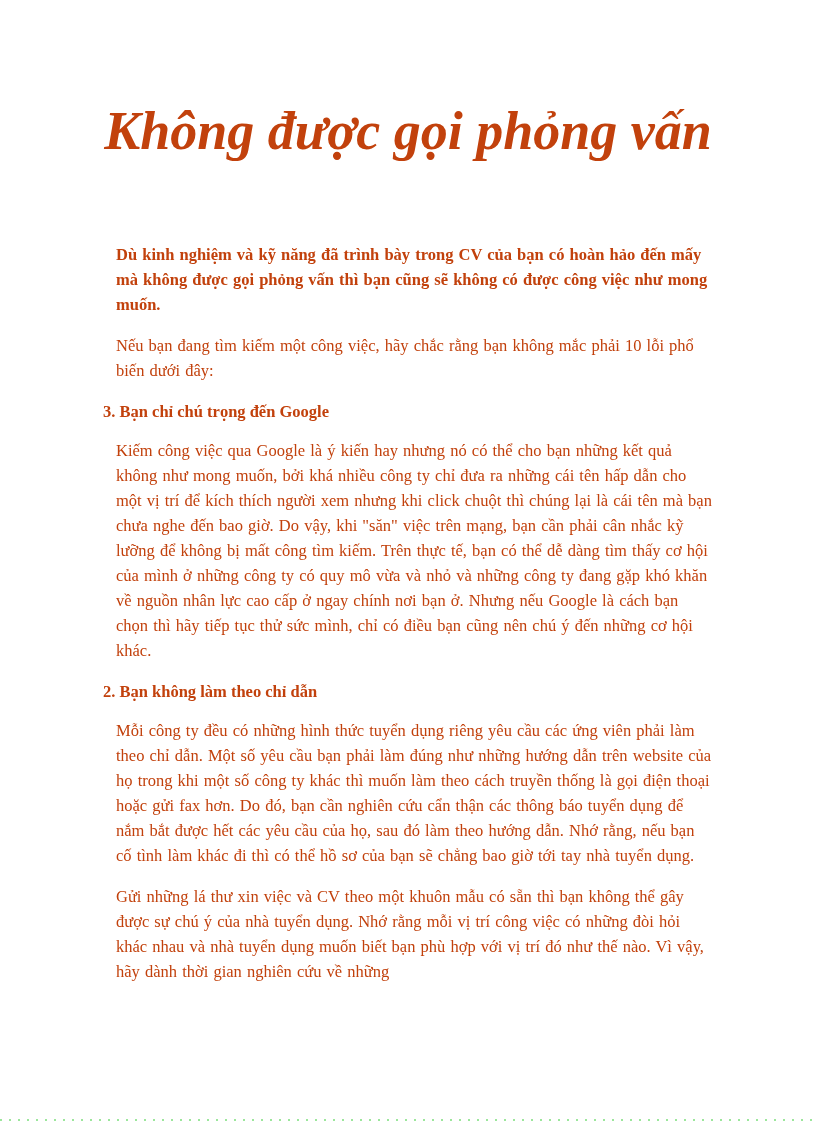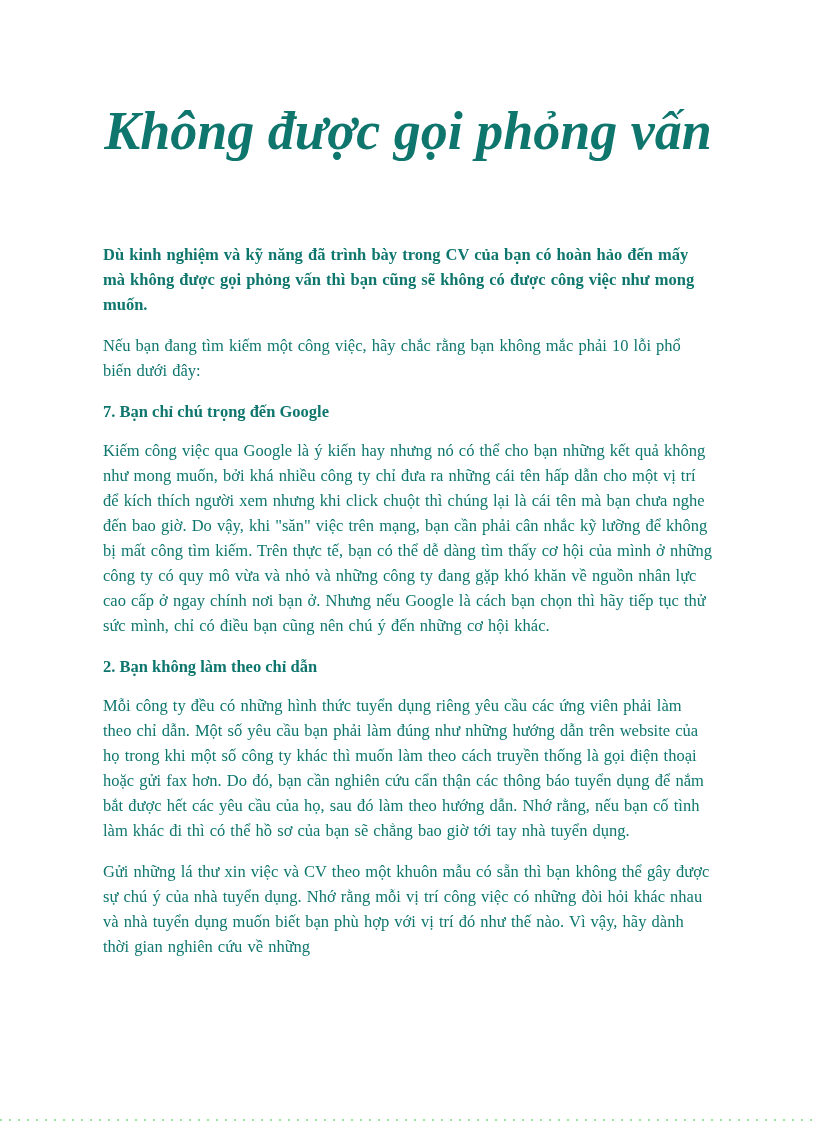--- a/index.html
+++ b/index.html
@@ -7,39 +7,39 @@
     padding: 0;
     background: #ffffff;
   }
   .page {
     position: relative;
     width: 816px;
     height: 1123px;
     background: #ffffff;
     overflow: hidden;
     font-family: "Liberation Serif", "DejaVu Serif", serif;
-    color: #0f766e;
+    color: #c2410c;
   }
   .content {
     padding: 100px 103px 0 103px;
     width: 610px;
   }
   .doc-title {
     font-size: 54px;
     font-weight: bold;
     font-style: italic;
     line-height: 1.15;
     text-align: center;
     white-space: nowrap;
     margin: 0 0 80px 0;
   }
   p.body-para {
     font-size: 16.5px;
     line-height: 25px;
-    margin: 0 0 16px 0;
+    margin: 0 0 16px 13px;
     text-align: left;
     word-spacing: 1px;
   }
   p.lead {
     font-weight: bold;
   }
   h2.section-heading {
     font-size: 16.5px;
     line-height: 25px;
     font-weight: bold;
@@ -64,21 +64,21 @@
 <div class="page">
   <div class="content">
 
     <h1 class="doc-title">Không được gọi phỏng vấn</h1>
 
     <p class="body-para lead">Dù kinh nghiệm và kỹ năng đã trình bày trong CV của bạn có hoàn hảo đến mấy mà không được gọi phỏng vấn thì bạn cũng sẽ không có được công việc như mong muốn.</p>
 
 
     <p class="body-para">Nếu bạn đang tìm kiếm một công việc, hãy chắc rằng bạn không mắc phải 10 lỗi phổ biến dưới đây:</p>
 
-    <h2 class="section-heading">7. Bạn chỉ chú trọng đến Google</h2>
+    <h2 class="section-heading">3. Bạn chỉ chú trọng đến Google</h2>
 
     <p class="body-para">Kiếm công việc qua Google là ý kiến hay nhưng nó có thể cho bạn những kết quả không như mong muốn, bởi khá nhiều công ty chỉ đưa ra những cái tên hấp dẫn cho một vị trí để kích thích người xem nhưng khi click chuột thì chúng lại là cái tên mà bạn chưa nghe đến bao giờ. Do vậy, khi "săn" việc trên mạng, bạn cần phải cân nhắc kỹ lưỡng để không bị mất công tìm kiếm. Trên thực tế, bạn có thể dễ dàng tìm thấy cơ hội của mình ở những công ty có quy mô vừa và nhỏ và những công ty đang gặp khó khăn về nguồn nhân lực cao cấp ở ngay chính nơi bạn ở. Nhưng nếu Google là cách bạn chọn thì hãy tiếp tục thử sức mình, chỉ có điều bạn cũng nên chú ý đến những cơ hội khác.</p>
 
     <h2 class="section-heading">2. Bạn không làm theo chỉ dẫn</h2>
 
     <p class="body-para">Mỗi công ty đều có những hình thức tuyển dụng riêng yêu cầu các ứng viên phải làm theo chỉ dẫn. Một số yêu cầu bạn phải làm đúng như những hướng dẫn trên website của họ trong khi một số công ty khác thì muốn làm theo cách truyền thống là gọi điện thoại hoặc gửi fax hơn. Do đó, bạn cần nghiên cứu cẩn thận các thông báo tuyển dụng để nắm bắt được hết các yêu cầu của họ, sau đó làm theo hướng dẫn. Nhớ rằng, nếu bạn cố tình làm khác đi thì có thể hồ sơ của bạn sẽ chẳng bao giờ tới tay nhà tuyển dụng.</p>
 
 
     <p class="body-para">Gửi những lá thư xin việc và CV theo một khuôn mẫu có sẵn thì bạn không thể gây được sự chú ý của nhà tuyển dụng. Nhớ rằng mỗi vị trí công việc có những đòi hỏi khác nhau và nhà tuyển dụng muốn biết bạn phù hợp với vị trí đó như thế nào. Vì vậy, hãy dành thời gian nghiên cứu về những</p>
 

